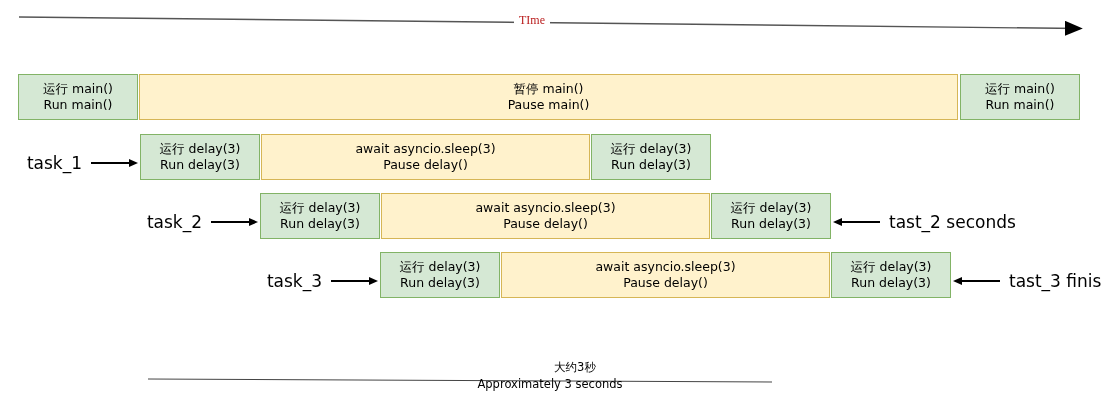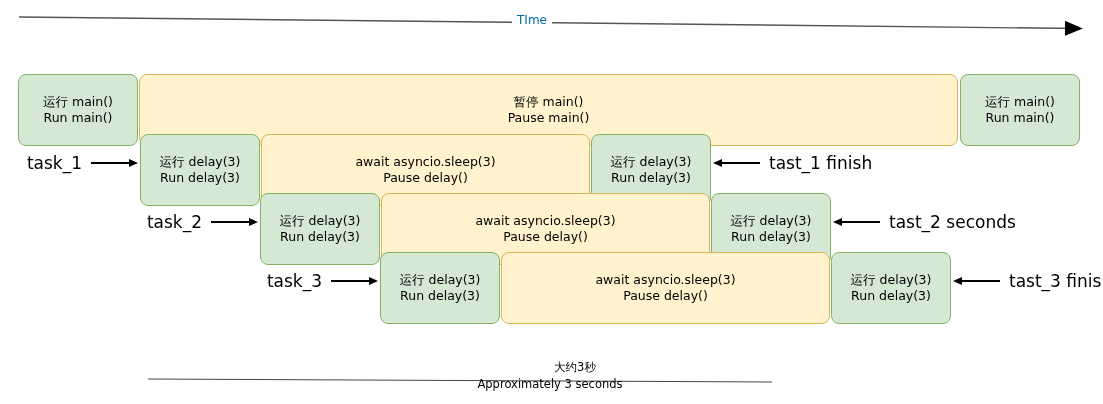--- a/index.html
+++ b/index.html
@@ -12,30 +12,31 @@
     overflow:hidden;
   }
   
   .axis-label{
     position:absolute;
     top:13px;left:532px;
     transform:translateX(-50%);
     background:#fff;
     padding:0 5px;
     font-size:12px;
-    color:#0369a1;
+    color:#b91c1c;
     z-index:2;
+    font-family:Liberation Serif, serif;
   }
   
   .box{
     position:absolute;
-    height:72px;
+    height:46px;
     box-sizing:border-box;
     border:1px solid;
-    border-radius:8px;
+    border-radius:0;
     display:flex;
     flex-direction:column;
     justify-content:center;
     align-items:center;
     text-align:center;
     font-size:12.5px;
     line-height:16px;
     z-index:1;
   }
   .green{background:var(--run-fill,#d5e8d4);border-color:var(--run-border,#82b366);}
@@ -115,25 +116,20 @@
     <span>Run delay(3)</span>
   </div>
   <div class="box yellow r-t1" style="left:261px;width:329px;">
     <span>await asyncio.sleep(3)</span>
     <span>Pause delay()</span>
   </div>
   <div class="box green r-t1" style="left:591px;width:120px;">
     <span>运行 delay(3)</span>
     <span>Run delay(3)</span>
   </div>
-  <div class="harrow" style="top:155px;left:713px;">
-    <div class="ahead-l"></div>
-    <div class="aline"></div>
-    <span class="lbl">tast_1 finish</span>
-  </div>
 
   <div class="harrow" style="top:214px;right:845px;">
     <span class="lbl">task_2</span>
     <div class="aline"></div>
     <div class="ahead-r"></div>
   </div>
   <div class="box green r-t2" style="left:260px;width:120px;">
     <span>运行 delay(3)</span>
     <span>Run delay(3)</span>
   </div>

